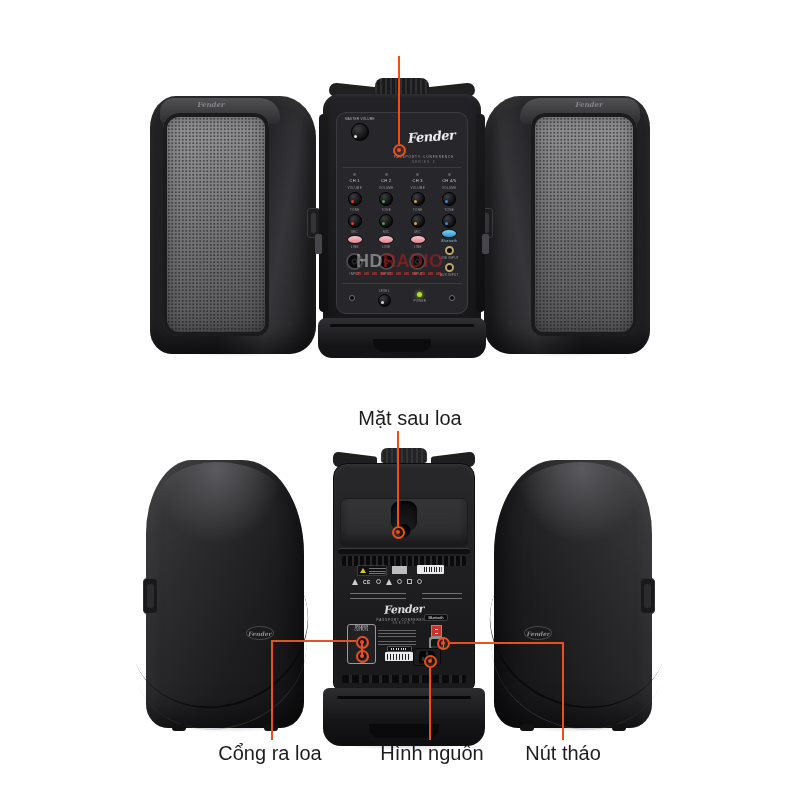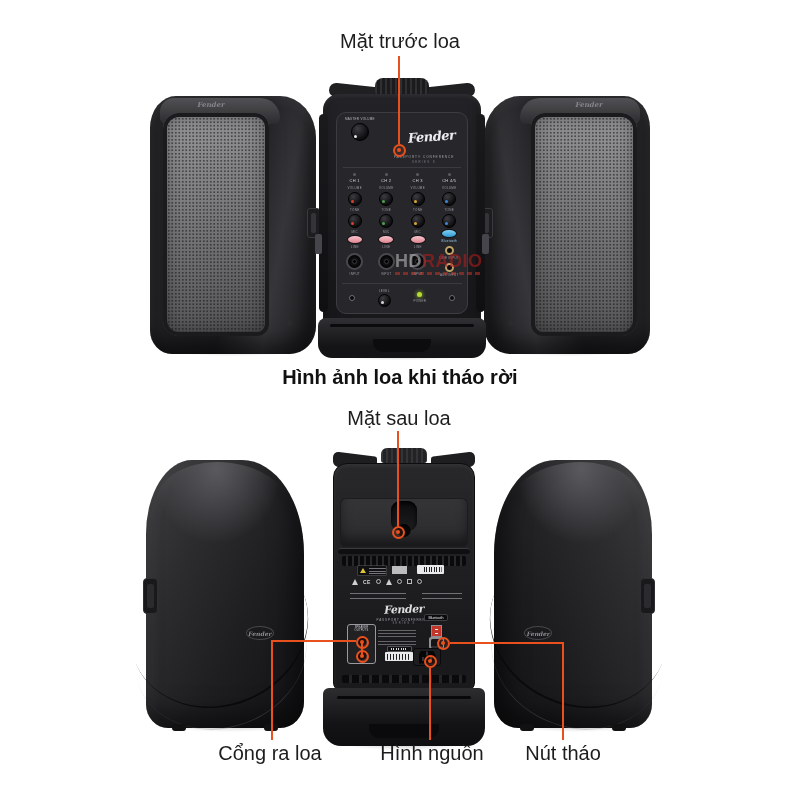--- a/index.html
+++ b/index.html
@@ -97,21 +97,21 @@
   .led{width:5px;height:5px;border-radius:50%;background:#b5dd2f;box-shadow:0 0 4px #b5dd2f;margin-bottom:1px;}
   .base-f{position:absolute;left:-5px;right:-5px;bottom:0;height:40px;z-index:11;
     background:linear-gradient(#303034,#141416 72%);border-radius:8px 8px 14px 14px;}
   .base-f::before{content:"";position:absolute;left:12px;right:12px;top:6px;height:3px;
     background:#0b0b0d;border-radius:2px;}
   .base-f::after{content:"";position:absolute;left:50%;transform:translateX(-50%);bottom:6px;
     width:58px;height:13px;background:#0c0c0e;border-radius:0 0 10px 10px;}
 
   
   .watermark{position:absolute;left:356px;top:252px;z-index:30;opacity:.55;display:flex;
-    flex-direction:column;align-items:flex-start;margin-left:39px;}
+    flex-direction:column;align-items:flex-start;}
   .wm-row{display:flex;font-weight:bold;font-size:18px;letter-spacing:.5px;line-height:1;}
   .wm1{color:#c6c6c8;}.wm2{color:#b91c1c;text-align:right;}
   .wm-line{width:86px;height:3px;margin-top:2px;opacity:.8;
     background:repeating-linear-gradient(90deg,#e23b2e 0 5px,transparent 5px 8px);}
 
   
   .spk-back{position:absolute;width:158px;height:268px;z-index:10;}
   .shell{position:absolute;inset:0;border-radius:46px 62px 24px 22px/74px 94px 26px 24px;
     background:linear-gradient(115deg,#3e3e41 0%,#2c2c2f 30%,#1e1e21 62%,#121214 100%);
     box-shadow:inset -10px -14px 24px rgba(0,0,0,.5),inset 6px 8px 14px rgba(255,255,255,.05);}
@@ -224,21 +224,20 @@
   .base-b::before{content:"";position:absolute;left:14px;right:14px;top:8px;height:3px;
     background:#08080a;border-radius:2px;}
   .base-b::after{content:"";position:absolute;left:50%;transform:translateX(-50%);bottom:8px;
     width:70px;height:14px;background:#0a0a0c;border-radius:0 0 10px 10px;}
 </style>
 </head>
 <body>
 
 <div class="canvas">
 
-  <div class="annot-label" style="left:400px;top:30px;">Mặt trước loa</div>
   <div class="aline" style="left:398px;top:56px;width:2px;height:88px;"></div>
   <div class="aring" style="left:392.5px;top:143.5px;"></div>
 
   <div class="gshadow" style="left:152px;top:344px;width:164px;height:14px;"></div>
   <div class="gshadow" style="left:484px;top:344px;width:164px;height:14px;"></div>
   <div class="gshadow" style="left:320px;top:350px;width:164px;height:12px;"></div>
   <div class="gshadow" style="left:146px;top:718px;width:166px;height:16px;"></div>
   <div class="gshadow" style="left:494px;top:718px;width:166px;height:16px;"></div>
   <div class="gshadow" style="left:324px;top:738px;width:160px;height:14px;"></div>
 
@@ -361,23 +360,22 @@
   </div>
 
   <div class="watermark">
     <div class="wm-row">
       <span class="wm1">HD</span>
         <span class="wm2">RADIO</span>
     </div>
     <div class="wm-line"></div>
   </div>
 
-  <div class="caption" style="left:400px;top:366px;">Hình ảnh loa khi tháo rời</div>
-
-  <div class="annot-label" style="left:399px;top:407px;">Mặt sau loa</div>
+
+  <div class="annot-label" style="left:410px;top:407px;">Mặt sau loa</div>
   <div class="aline" style="left:397px;top:431px;width:2px;height:95px;"></div>
   <div class="aring" style="left:391.5px;top:525.5px;"></div>
 
   <div class="spk-back" style="left:146px;top:460px;">
     <div class="shell"></div>
     <div class="top-dome"></div>
     <div class="crease1"></div>
     <div class="crease2"></div>
     <div class="latch-b"></div>
     <div class="badge">

